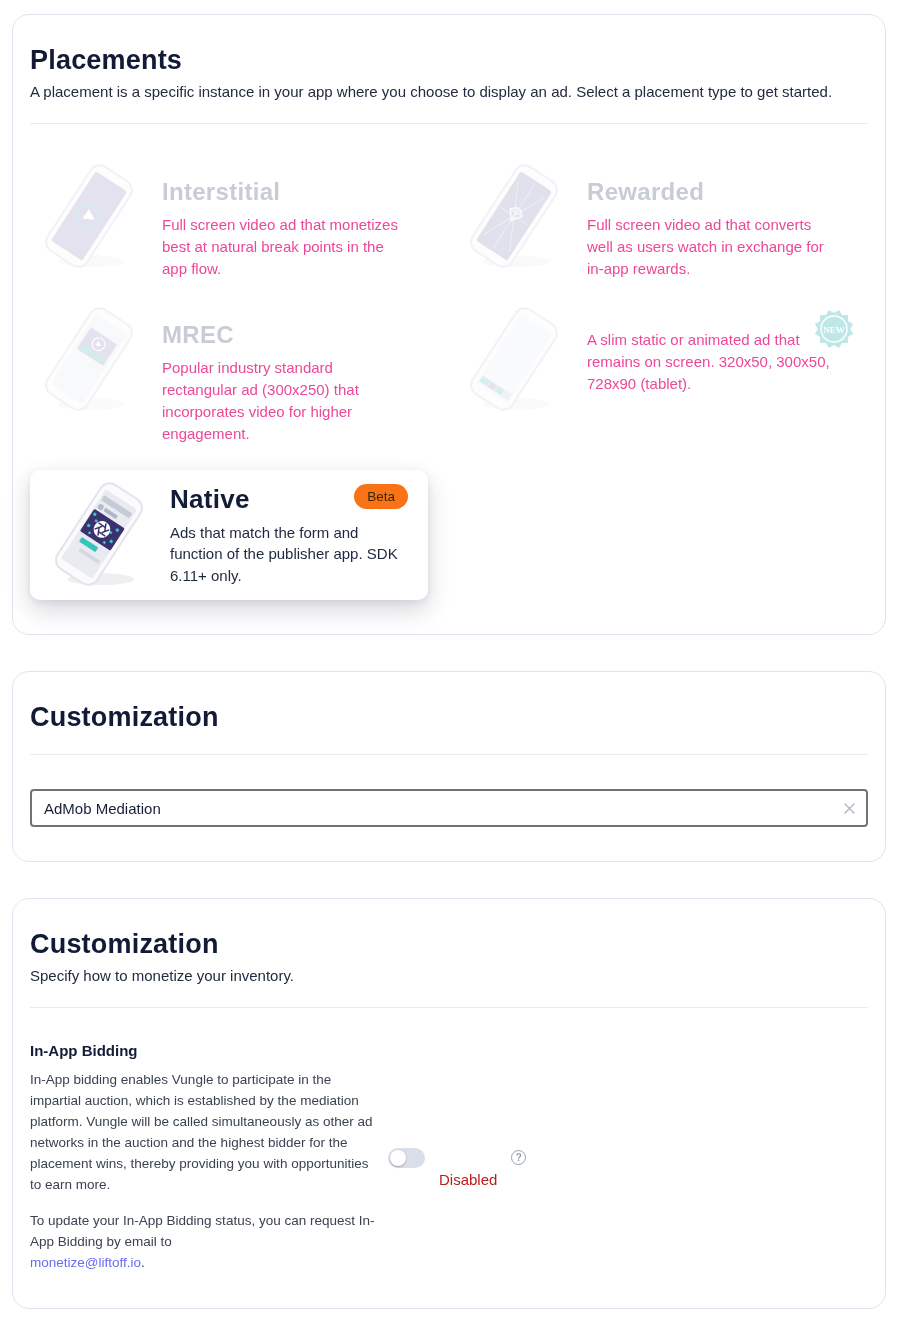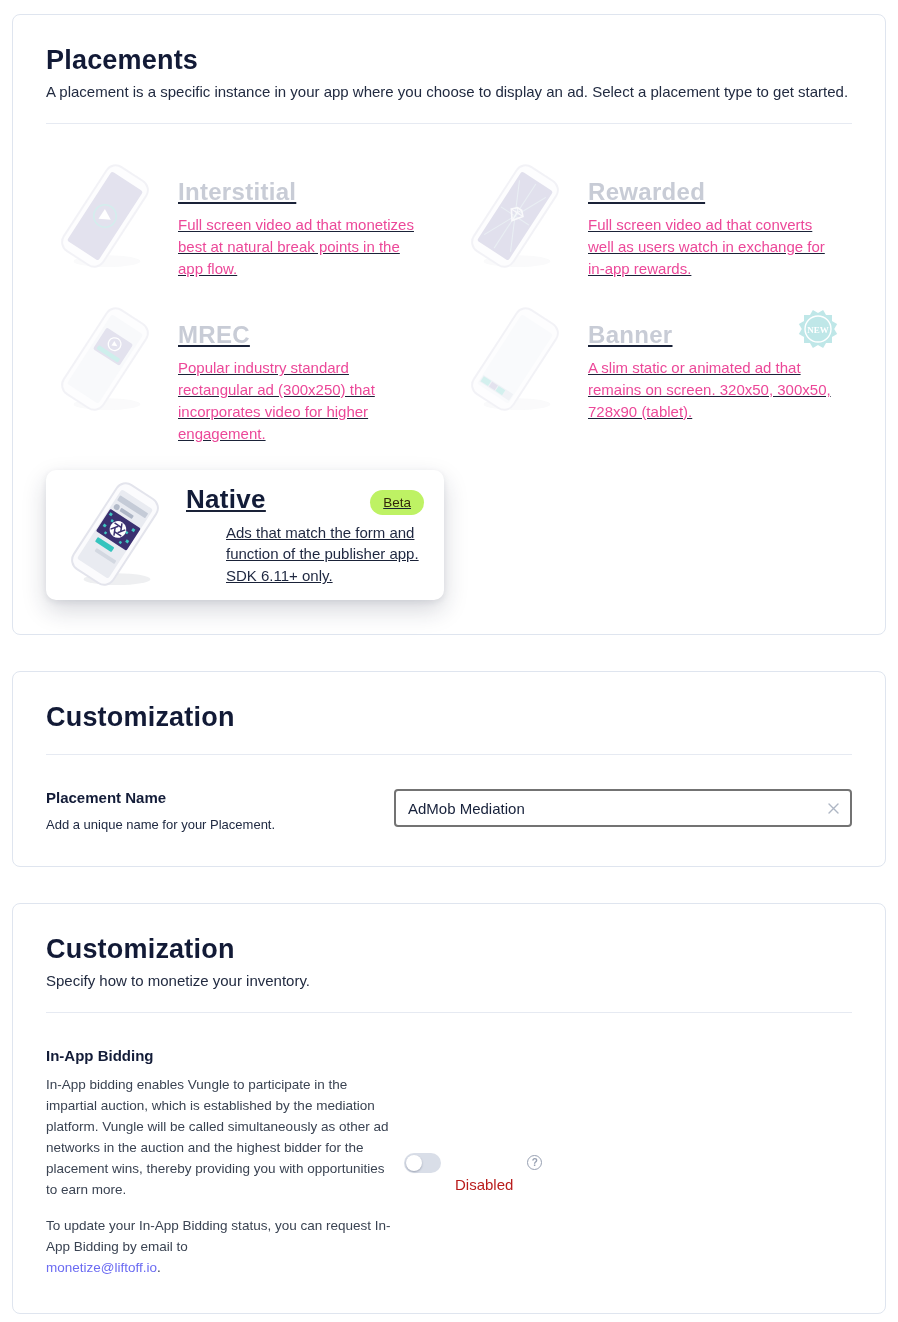--- a/index.html
+++ b/index.html
@@ -6,65 +6,65 @@
   html,body { background:#ffffff; }
   body {
     width:898px; min-height:1322px;
     font-family:"Liberation Sans", sans-serif;
     color:#1A2238;
   }
   .page { padding:14px 12px 28px; }
 
   .card {
     border:1px solid #DFE5EF;
-    border-radius:8px;
+    border-radius:17px;
     background:#fff;
-    padding:30px 33px 34px;
+    padding:30px 17px 34px;
     margin-bottom:36px;
   }
   .card h1 {
     font-size:27px; font-weight:800; letter-spacing:.2px; color:#121A36;
   }
   .card-sub { font-size:15px; color:#222B41; margin-top:5px; line-height:1.4; }
   .card hr { border:none; border-top:1px solid #E6EAF2; margin-top:21px; }
 
   
   .options-grid {
     display:grid;
     grid-template-columns:1fr 1fr;
     column-gap:12px; row-gap:26px;
     padding-top:38px;
   }
   .option {
     display:flex; align-items:flex-start; gap:14px;
-    min-height:112px; cursor:pointer; position:relative;text-decoration:underline;
+    min-height:112px; cursor:pointer; position:relative;
   }
   .option .phone { flex:0 0 118px; width:118px; height:110px; }
   .option.faded .phone { opacity:.5; }
   .option-text { padding-top:16px; }
   .option-title { font-size:24px; font-weight:800; letter-spacing:.3px; color:#C8CCD6; }
   .option-desc  { font-size:15px; line-height:1.45; color:#ec4899; margin-top:8px; max-width:250px; }
 
   .new-badge { position:absolute; right:12px; top:2px; width:44px; height:44px; }
 
   .option.selected {
     background:#fff;
     border-radius:10px;
     box-shadow:0 10px 24px rgba(25,32,60,.18), 0 2px 6px rgba(25,32,60,.08);
     padding:10px 20px 10px 10px;
     min-height:113px; width:398px;
     align-items:center; gap:12px;
   }
   .option.selected .option-text { padding-top:0; flex:1; }
-  .native-title-row { display:flex; align-items:flex-end; }
+  .native-title-row { display:flex; align-items:flex-start; }
   .option.selected .option-title { font-size:26px; color:#131C38; }
-  .option.selected .option-desc  { font-size:15px; color:#1E2740; margin-top:7px; max-width:260px;margin-left:40px; }
+  .option.selected .option-desc  { font-size:15px; color:#1E2740; margin-top:7px; max-width:260px; }
   .beta-badge {
     margin-left:auto;
-    background:#bef264; color:#33290A;
+    background:#f97316; color:#33290A;
     font-size:13.5px; font-weight:400;
     padding:5px 13px; border-radius:15px;
   }
 
   
   .field-row { display:flex; margin-top:34px; }
   .field-left { width:348px; flex:0 0 348px; }
   .field-label { font-size:15px; font-weight:700; color:#131C38; }
   .field-helper { font-size:13px; color:#202A42; margin-top:11px; }
   .field-right { flex:1; position:relative; }
@@ -182,21 +182,20 @@
           <g transform="rotate(33 60 55)">
             <rect x="36" y="4" width="48" height="102" rx="11" fill="#FCFCFE" stroke="#E6E6EF" stroke-width="2"></rect>
             <rect x="41" y="13" width="38" height="84" rx="2.5" fill="#F4F7FA"></rect>
             <rect x="42" y="86" width="36" height="8" fill="#E2E7EF"></rect>
             <rect x="43" y="87" width="9" height="6" fill="#A8E3DF"></rect>
             <rect x="53" y="87" width="7" height="6" fill="#C9C7DE"></rect>
             <rect x="61" y="87" width="8" height="6" fill="#A8E3DF"></rect>
           </g>
         </svg>
         <div class="option-text">
-          <div class="option-title">Banner</div>
           <p class="option-desc">A slim static or animated ad that remains on screen. 320x50, 300x50, 728x90 (tablet).</p>
         </div>
         <svg class="new-badge" viewBox="0 0 44 44">
           <g fill="#BFE7E8">
             <rect x="8" y="8" width="28" height="28"></rect>
             <rect x="8" y="8" width="28" height="28" transform="rotate(30 22 22)"></rect>
             <rect x="8" y="8" width="28" height="28" transform="rotate(60 22 22)"></rect>
           </g>
           <circle cx="22" cy="22" r="13" fill="none" stroke="#FFFFFF" stroke-width="1.4"></circle>
           <text x="22" y="25.5" text-anchor="middle" font-size="9" font-weight="bold" fill="#FFFFFF" font-family="Liberation Serif, serif">NEW</text>
@@ -246,24 +245,20 @@
       </div>
 
     </div>
   </section>
 
   <section class="card">
     <h1>Customization</h1>
     <hr>
 
     <div class="field-row">
-      <div class="field-left">
-        <div class="field-label">Placement Name</div>
-        <div class="field-helper">Add a unique name for your Placement.</div>
-      </div>
       <div class="field-right">
         <input class="text-input" type="text" value="AdMob Mediation" style="">
         <span class="clear-icon">
           <svg width="13" height="13" viewBox="0 0 13 13">
             <path d="M2 2 L11 11 M11 2 L2 11" stroke="#AEB6C4" stroke-width="1.4" stroke-linecap="round"></path>
           </svg>
         </span>
       </div>
     </div>
   </section>

